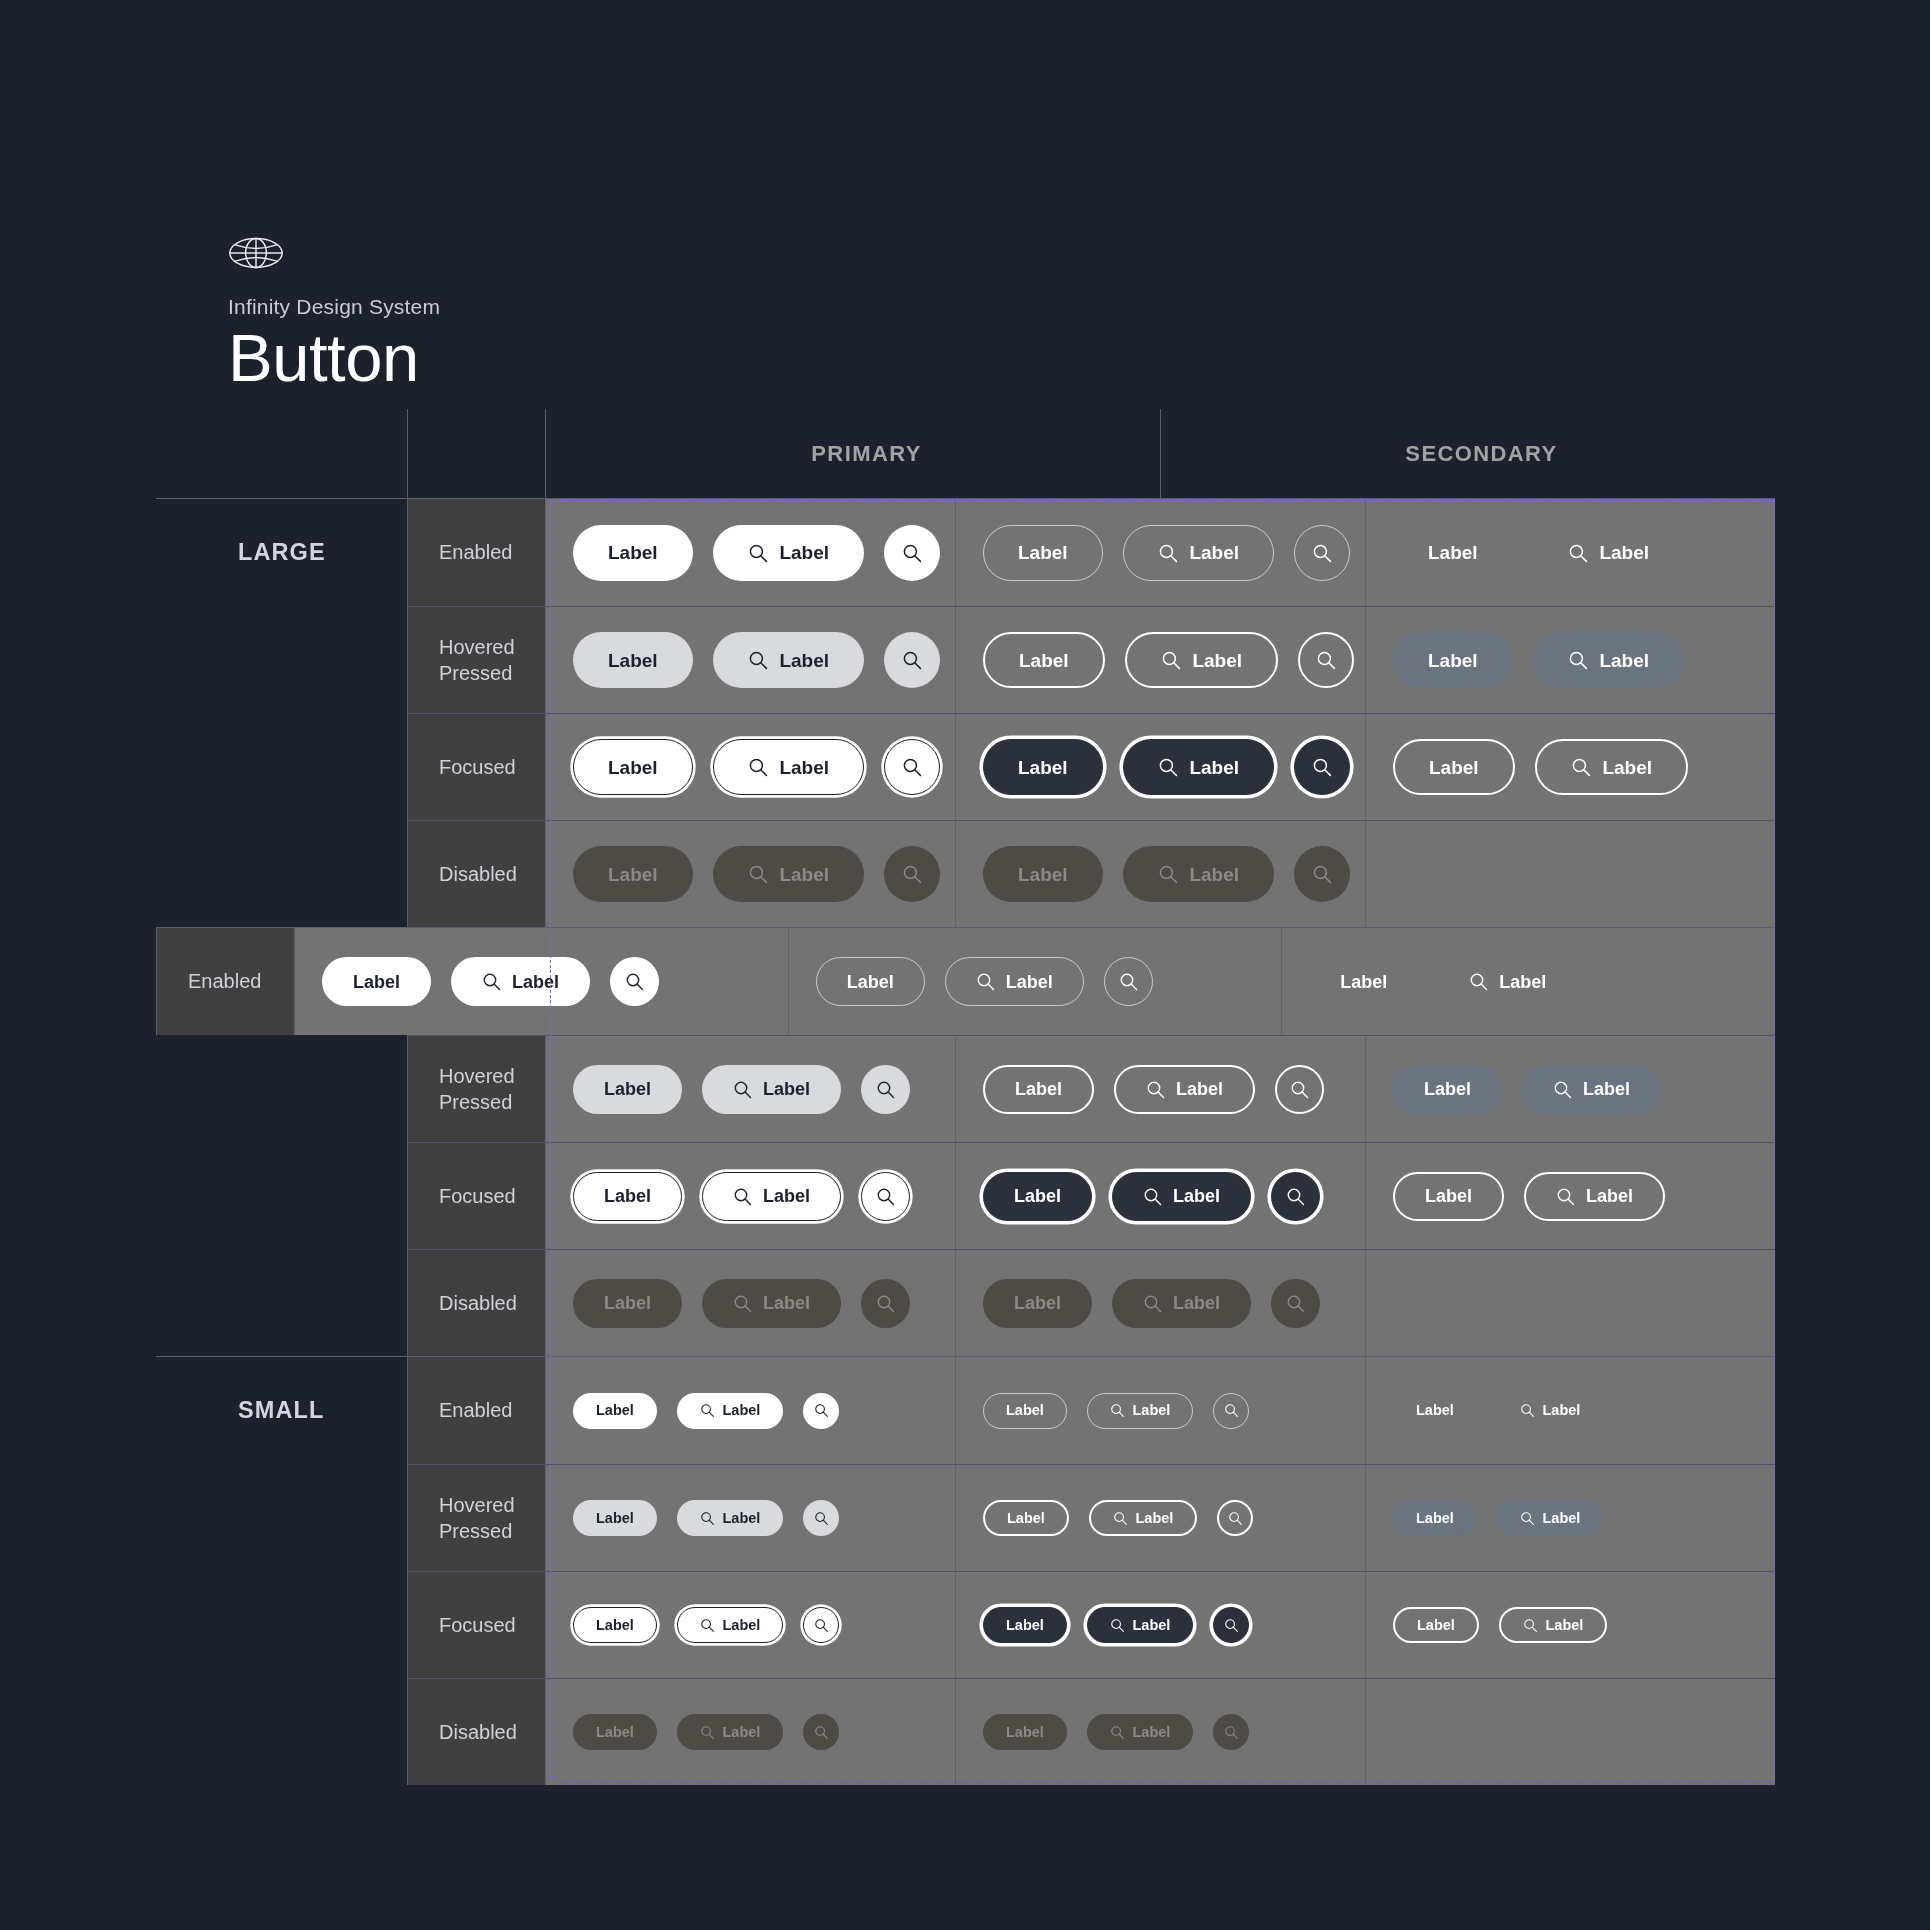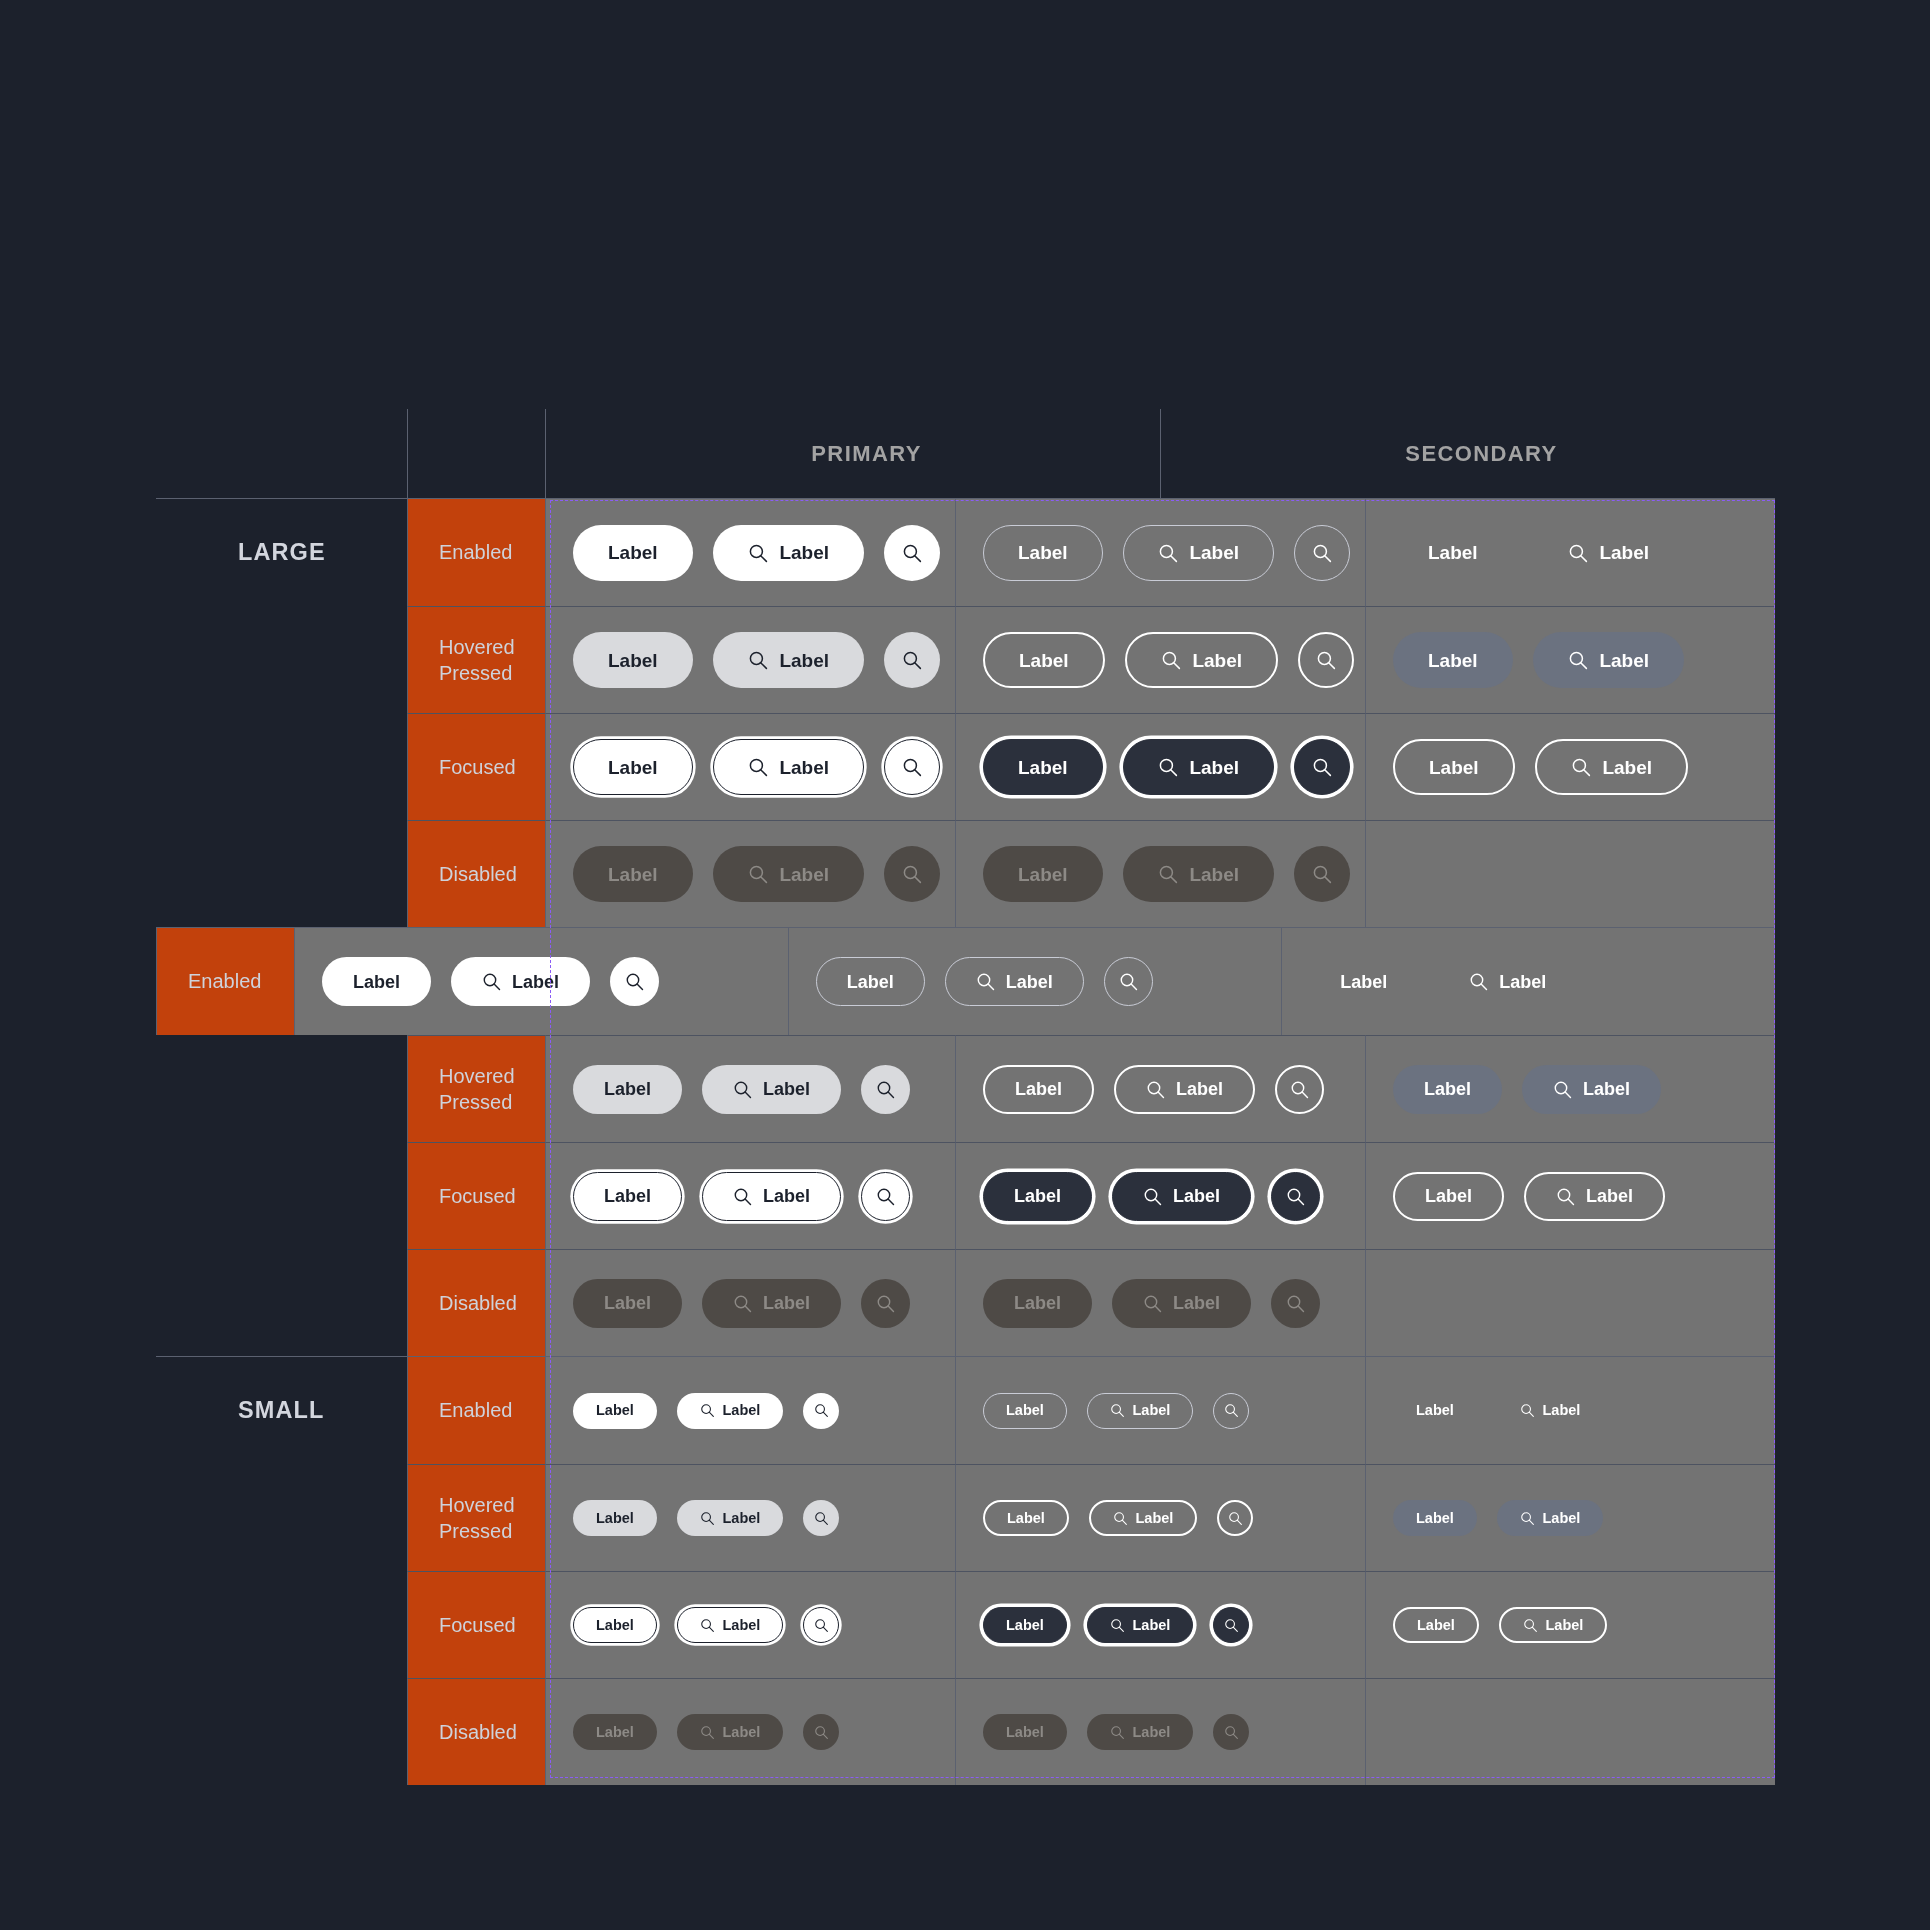--- a/index.html
+++ b/index.html
@@ -82,21 +82,21 @@
     position: absolute;
     left: 82px; top: 40px;
     font-size: 23.5px;
     font-weight: 700;
     letter-spacing: 1.1px;
     color: #d3d6de;
     white-space: nowrap;
   }
 
   .col-state {
-    background: #c2410c;
+    background: #404040;
     border-left: 0.9px solid #5b6170;
     display: flex; align-items: center;
     padding-left: 31px;
   }
   .state-label {
     font-size: 20px;
     color: #cfd2da;
     line-height: 1.32;
     font-weight: 400;
     white-space: pre-line;
@@ -170,20 +170,34 @@
   
   .v-ghost.st-enabled  { background: transparent; color: #ffffff; }
   .v-ghost.st-hovered  { background: #6b7280; color: #ffffff; }
   .v-ghost.st-focused  { background: transparent; color: #ffffff; border: 2.7px solid #ffffff; }
 </style>
 </head>
 <body>
 
 <div class="page">
 
+  <div class="header">
+    <div class="globe-icon">
+      <svg viewBox="0 0 62 44" width="56" height="40">
+        <ellipse cx="31" cy="22" rx="29" ry="16" fill="none" stroke="#e8eaee" stroke-width="1.6"></ellipse>
+        <ellipse cx="31" cy="22" rx="11.5" ry="16" fill="none" stroke="#e8eaee" stroke-width="1.6"></ellipse>
+        <line x1="31" y1="6" x2="31" y2="38" stroke="#e8eaee" stroke-width="1.6"></line>
+        <line x1="2" y1="22" x2="60" y2="22" stroke="#e8eaee" stroke-width="1.6"></line>
+        <path d="M8 13 Q31 21 54 13" fill="none" stroke="#e8eaee" stroke-width="1.6"></path>
+        <path d="M8 31 Q31 23 54 31" fill="none" stroke="#e8eaee" stroke-width="1.6"></path>
+      </svg>
+    </div>
+    <div class="eyebrow">Infinity Design System</div>
+    <div class="page-title">Button</div>
+  </div>
 
   <div class="matrix" id="matrix">
       <div class="mrow head-band">
         <div class="col-size"></div>
   <div class="col-state"></div>
         <div class="col-var">
           <span class="colhead">PRIMARY</span>
         </div>
         <div class="col-var">
           <span class="colhead">SECONDARY</span>

